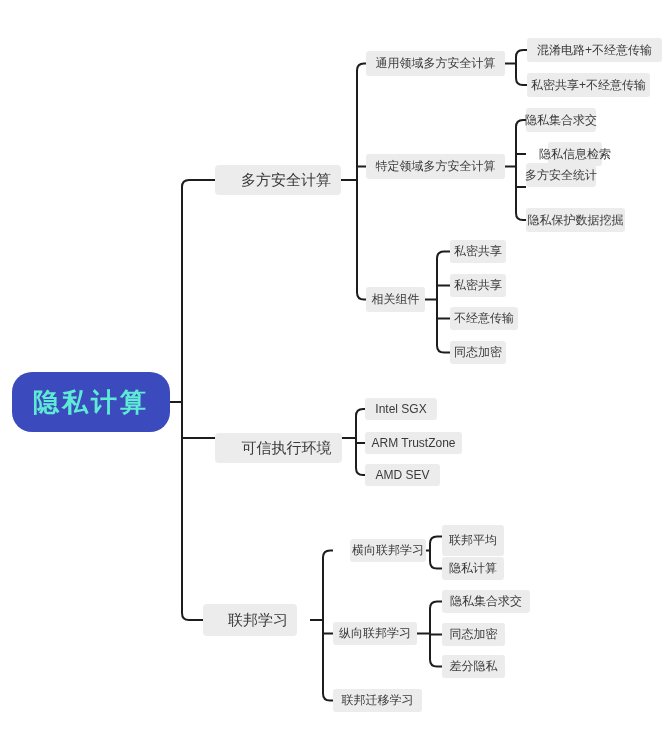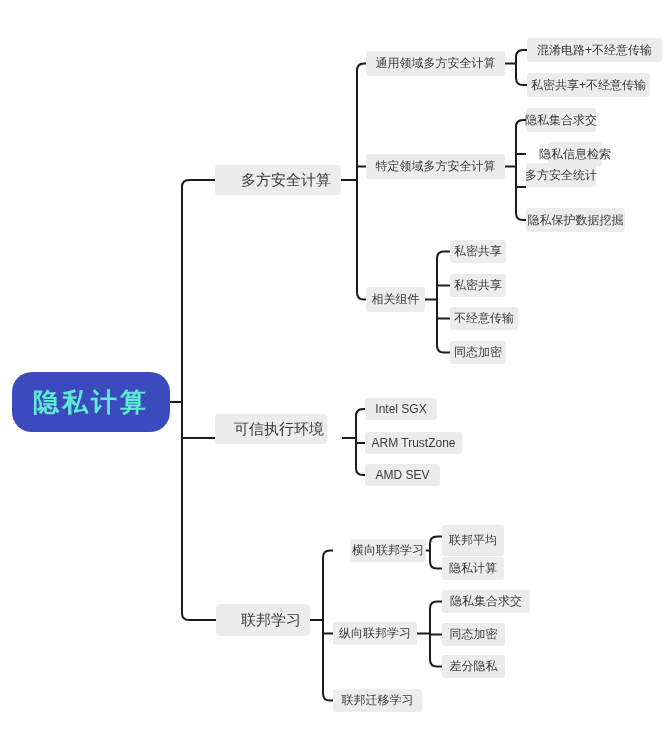--- a/index.html
+++ b/index.html
@@ -34,22 +34,22 @@
     <path d="M425 299.5 H437 M450 251.5 H444 Q437 251.5 437 258.5 V345.5 Q437 352.5 444 352.5 H450 M437 285.5 H450 M437 318.5 H450"></path>
     <path d="M342 438 H356 M365 409 H363 Q356 409 356 416 V468 Q356 475 363 475 H365 M356 443 H365"></path>
     <path d="M310 620 H323 M333 550.5 H330 Q323 550.5 323 557.5 V693.5 Q323 700.5 330 700.5 H333 M323 633.5 H333"></path>
     <path d="M417 550.5 H430 M442 536.5 H437 Q430 536.5 430 543.5 V561.5 Q430 568.5 437 568.5 H442"></path>
     <path d="M417 633.5 H430 M442 601.5 H437 Q430 601.5 430 608.5 V659.5 Q430 666.5 437 666.5 H442 M430 634.5 H442"></path>
   </svg>
 
   <div class="node root" style="left:12px;top:372px;width:158px;height:60px">隐私计算</div>
 
   <div class="node lvl1" style="left:215px;top:165px;width:126px;height:30px">多方安全计算</div>
-  <div class="node lvl1" style="left:215px;top:414px;width:112px;height:30px">可信执行环境</div>
-  <div class="node lvl1" style="left:216px;top:604px;width:94px;height:32px">联邦学习</div>
+  <div class="node lvl1" style="left:215px;top:433px;width:127px;height:30px">可信执行环境</div>
+  <div class="node lvl1" style="left:203px;top:604px;width:94px;height:32px">联邦学习</div>
 
   <div class="node lvl2" style="left:366px;top:51px;width:139px;height:25px">通用领域多方安全计算</div>
   <div class="node lvl2" style="left:366px;top:154px;width:139px;height:25px">特定领域多方安全计算</div>
   <div class="node lvl2" style="left:366px;top:287px;width:59px;height:25px">相关组件</div>
 
   <div class="node lvl2" style="left:527px;top:38px;width:135px;height:24px">混淆电路+不经意传输</div>
   <div class="node lvl2" style="left:527px;top:73px;width:123px;height:24px">私密共享+不经意传输</div>
 
   <div class="node lvl2" style="left:526px;top:108px;width:70px;height:24px">隐私集合求交</div>
   <div class="node lvl2" style="left:548px;top:142px;width:54px;height:24px">隐私信息检索</div>

